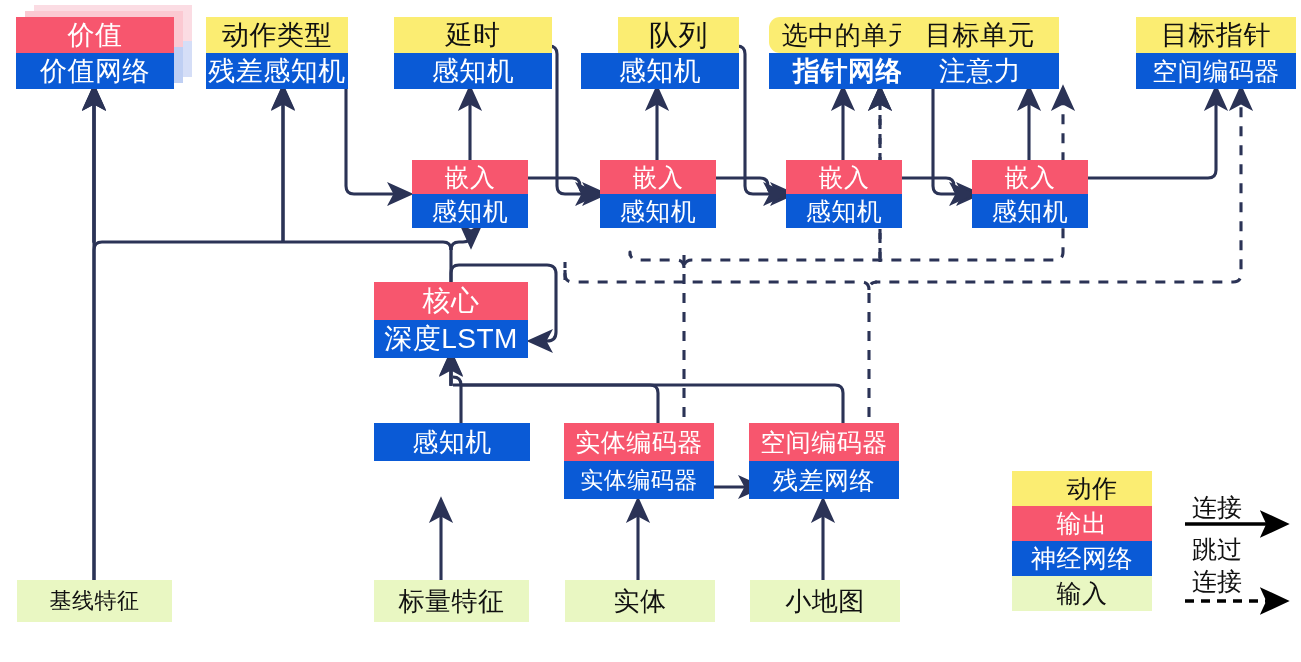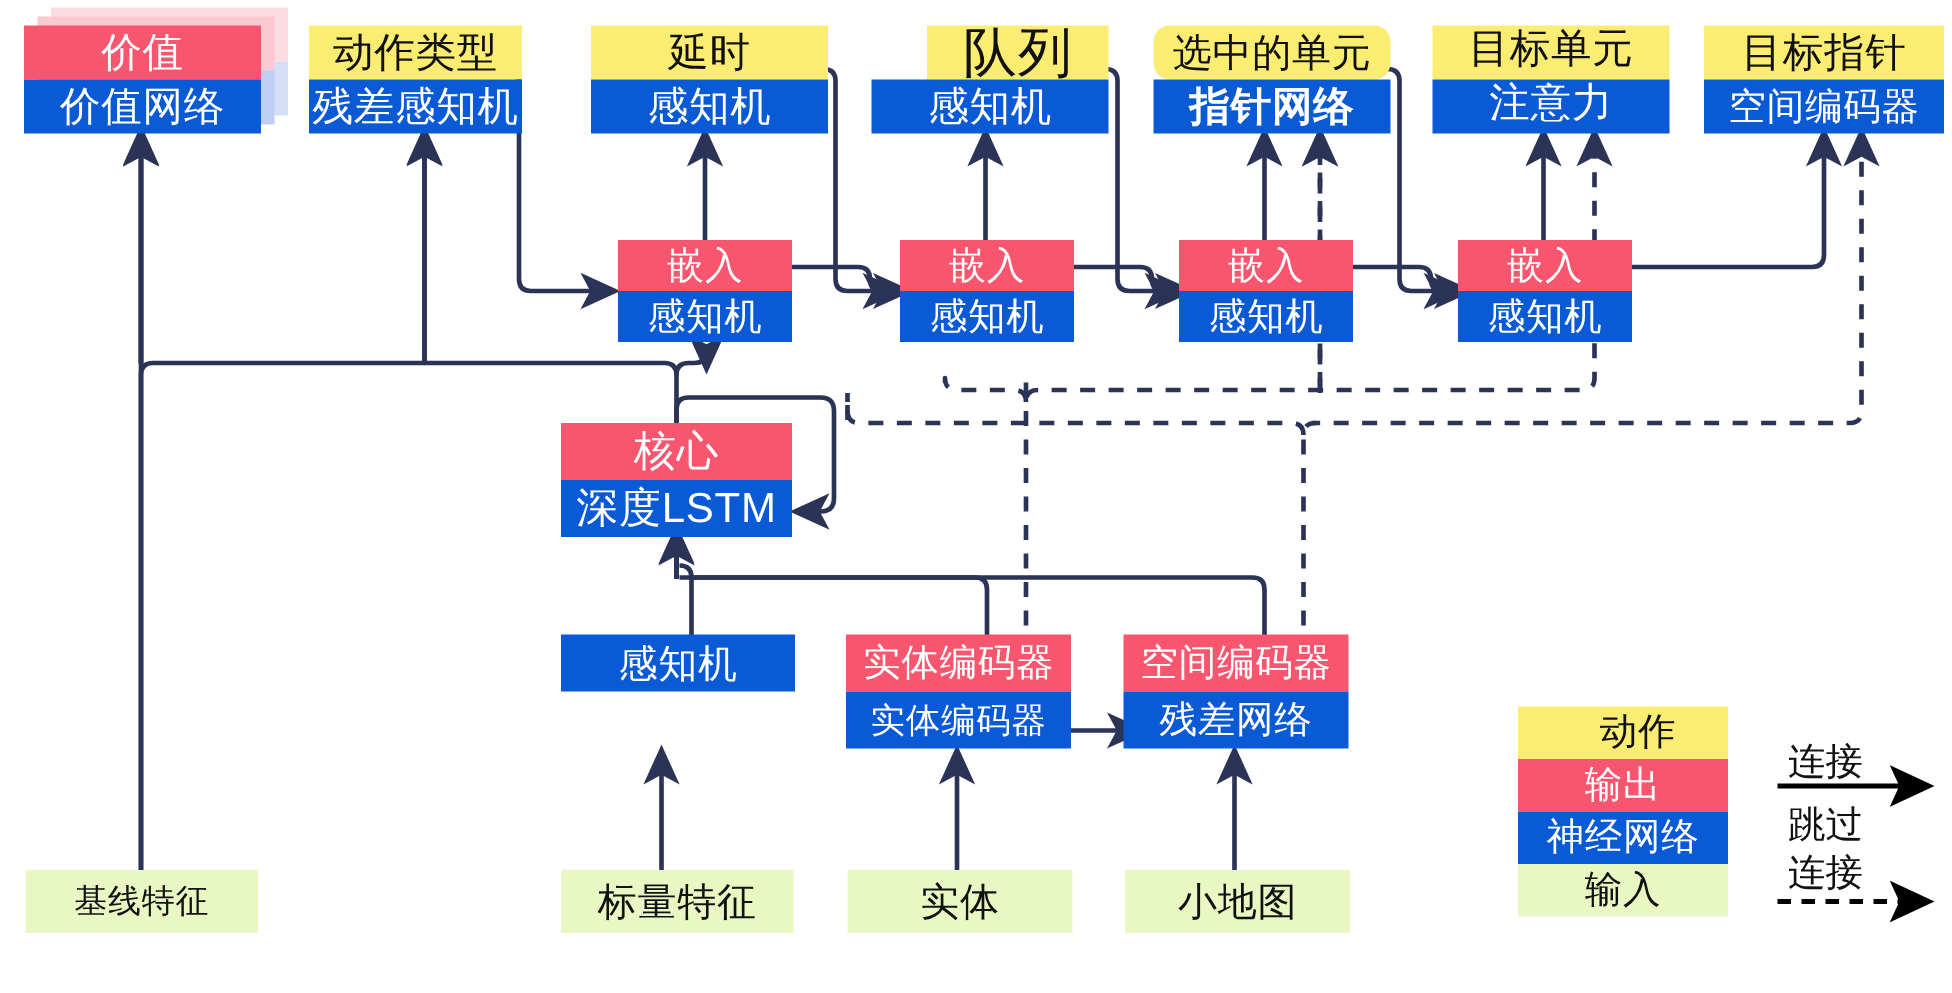--- a/index.html
+++ b/index.html
@@ -147,30 +147,30 @@
     <div class="cell action" style="height:36px;font-size:27px;">动作类型</div>
     <div class="cell nn" style="height:36px;font-size:27px;">残差感知机</div>
   </div>
 
   <div class="node" style="left:394px;top:17px;width:158px;height:72px;">
     <div class="cell action" style="height:36px;font-size:27px;">延时</div>
     <div class="cell nn" style="height:36px;font-size:27px;">感知机</div>
   </div>
 
   <div class="node" style="left:581px;top:17px;width:158px;height:72px;">
-    <div class="cell action" style="height:36px;font-size:36px;margin-left:37px;">队列</div>
+    <div class="cell action" style="height:36px;font-size:29px;margin-left:37px;">队列</div>
     <div class="cell nn" style="height:36px;font-size:27px;">感知机</div>
   </div>
 
   <div class="node" style="left:769px;top:17px;width:158px;height:72px;">
     <div class="cell action" style="height:36px;font-size:26px;border-radius:11px;">选中的单元</div>
     <div class="cell nn" style="height:36px;font-size:27px;font-weight:bold;">指针网络</div>
   </div>
 
-  <div class="node" style="left:955px;top:17px;width:158px;height:72px;font-family:Liberation Mono, monospace;">
+  <div class="node" style="left:901px;top:17px;width:158px;height:72px;">
     <div class="cell action" style="height:36px;font-size:27px;">目标单元</div>
     <div class="cell nn" style="height:36px;font-size:27px;">注意力</div>
   </div>
 
   <div class="node" style="left:1136px;top:17px;width:160px;height:56px;">
     <div class="cell action" style="height:36px;font-size:27px;">目标指针</div>
     <div class="cell nn" style="height:36px;font-size:25px;">空间编码器</div>
   </div>
 
   <div class="node" style="left:412px;top:160px;width:116px;height:68px;">

